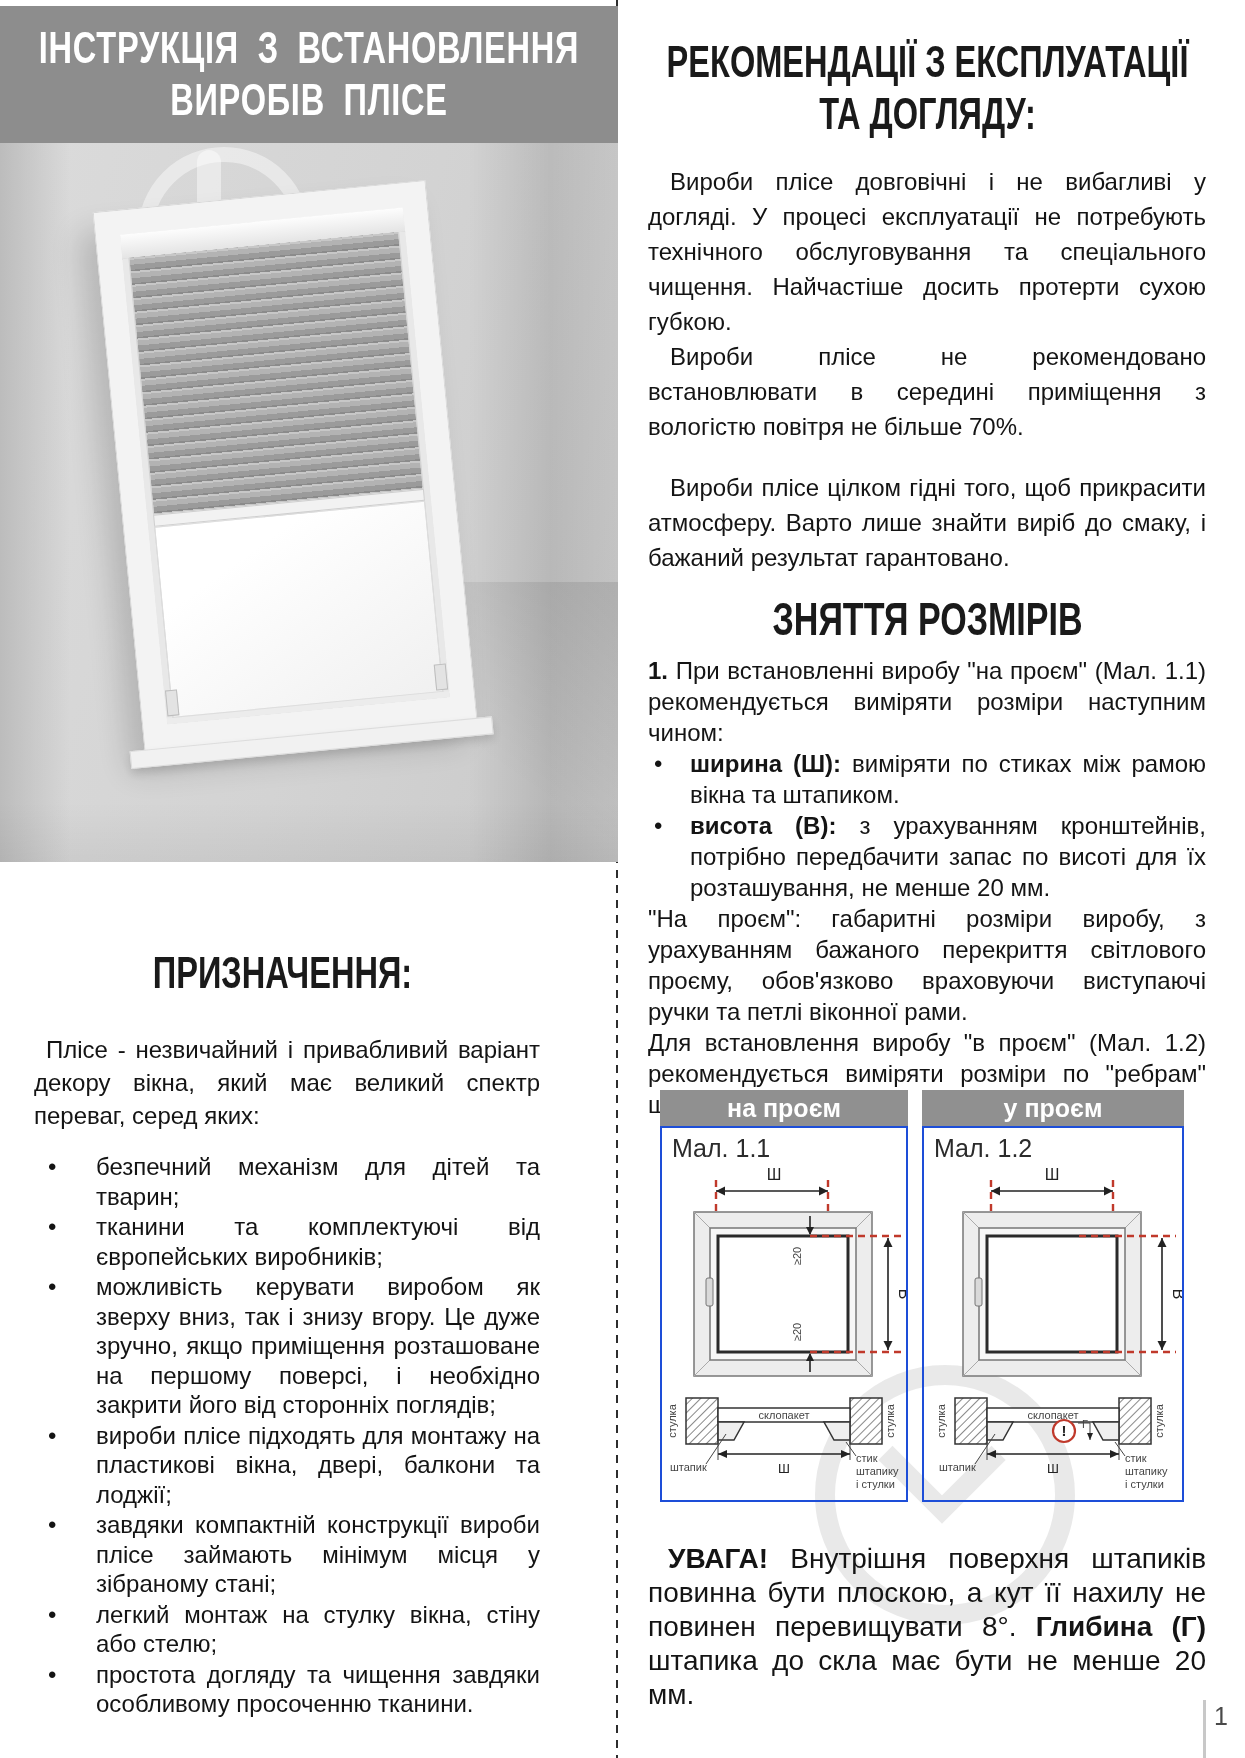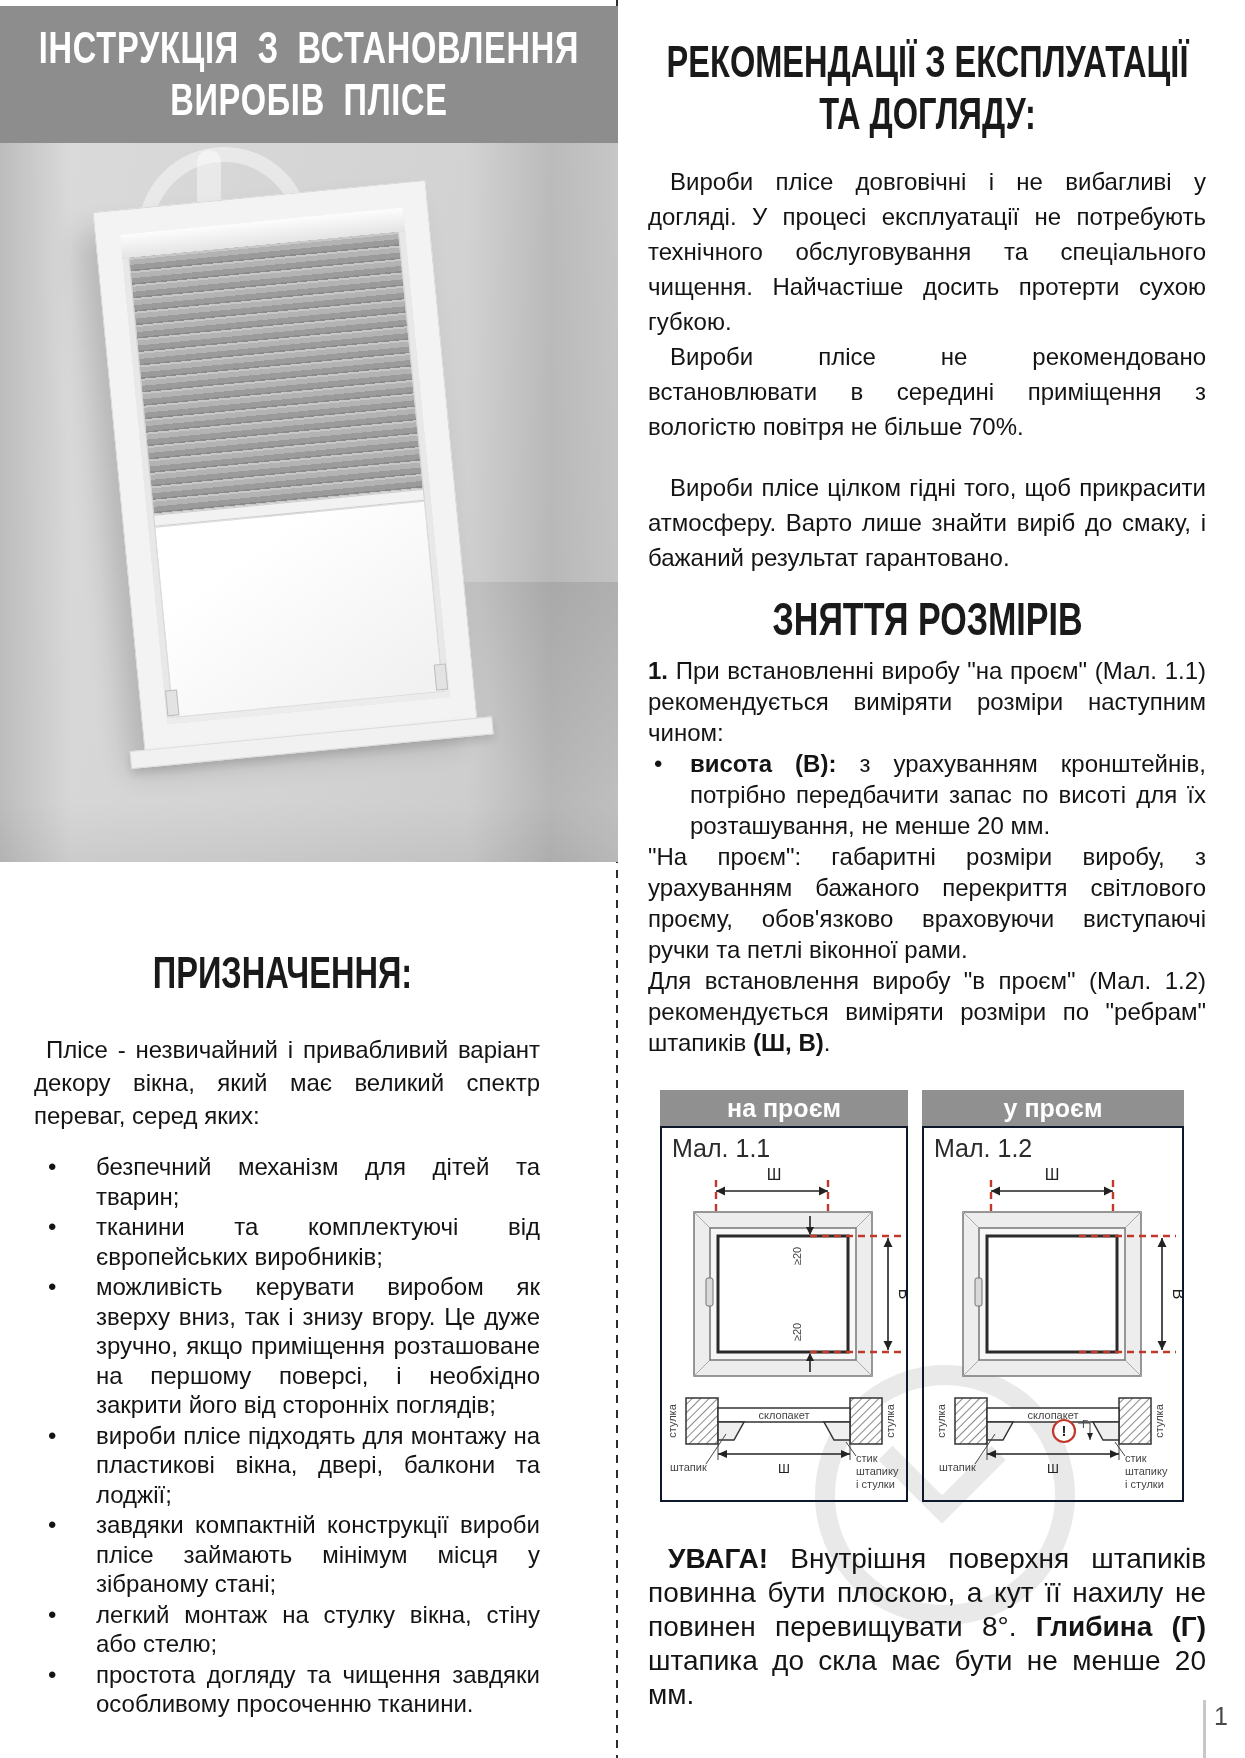--- a/index.html
+++ b/index.html
@@ -60,21 +60,21 @@
   .sizing-body p {margin:0;}
   .mlist {margin:0;padding:0;list-style:none;}
   .mlist li {position:relative;padding-left:42px;}
   .mlist li::before {content:"\2022";position:absolute;left:6px;top:0;}
   .attention {left:648px;top:1542px;width:558px;font-size:28px;line-height:34px;text-align:justify;z-index:2;}
   .attention p {margin:0;text-indent:20px;}
   
   .diagram-row {left:660px;top:1090px;display:flex;gap:14px;z-index:1;}
   .panel1 {width:248px;} .panel2 {width:262px;}
   .panel-header {height:36px;line-height:36px;background:#909090;color:#fff;font-weight:bold;font-size:25px;text-align:center;}
-  .panel-box {position:relative;border:2px solid #0f172a;height:372px;background:transparent;}
+  .panel-box {position:relative;border:2px solid #1d4ed8;height:372px;background:transparent;}
   .fig-label {position:absolute;top:6px;left:10px;font-size:25px;color:#2b2b2b;}
   .svg-win {position:absolute;top:36px;left:0;width:100%;height:230px;}
   .svg-cs {position:absolute;top:266px;left:0;width:100%;height:100px;}
   svg text {font-family:"Liberation Sans",sans-serif;fill:#222;}
   .kline {stroke:#222;stroke-width:1.6;}
   .thin {stroke:#444;stroke-width:1;}
   .rdash {stroke:#c0392b;stroke-width:2.4;stroke-dasharray:7 5;fill:none;}
   .frame {fill:#ededed;stroke:#777;stroke-width:1.5;}
   .frame2 {fill:#f7f7f7;stroke:#777;stroke-width:1.5;}
   .glassr {fill:#ffffff;stroke:#2a2a2a;stroke-width:3;}
@@ -154,20 +154,21 @@
     <p>Вироби плісе довговічні і не вибагливі у догляді. У процесі експлуатації не потребують технічного обслуговування та спеціального чищення. Найчастіше досить протерти сухою губкою.</p>
     <p>Вироби плісе не рекомендовано встановлювати в середині приміщення з вологістю повітря не більше 70%.</p>
     <p class="gap">Вироби плісе цілком гідні того, щоб прикрасити атмосферу. Варто лише знайти виріб до смаку, і бажаний результат гарантовано.</p>
   </div>
 
   <div class="abs sizing-heading cond">ЗНЯТТЯ РОЗМІРІВ</div>
 
   <div class="abs sizing-body">
     <p><b>1.</b><span> При встановленні виробу "на проєм" (Мал. 1.1) рекомендується виміряти розміри наступним чином:</span></p>
     <ul class="mlist">
+      <li><b>ширина (Ш):</b><span> виміряти по стиках між рамою вікна та штапиком.</span></li>
       <li><b>висота (В):</b><span> з урахуванням кронштейнів, потрібно передбачити запас по висоті для їх розташування, не менше 20 мм.</span></li>
     </ul>
     <p>"На проєм": габаритні розміри виробу, з урахуванням бажаного перекриття світлового проєму, обов'язково враховуючи виступаючі ручки та петлі віконної рами.</p>
     <p><span>Для встановлення виробу "в проєм" (Мал. 1.2) рекомендується виміряти розміри по "ребрам" штапиків </span><b>(Ш, В)</b><span>.</span></p>
   </div>
 
   <div class="abs watermark2">
     <div class="wm2-v"></div>
   </div>
 

